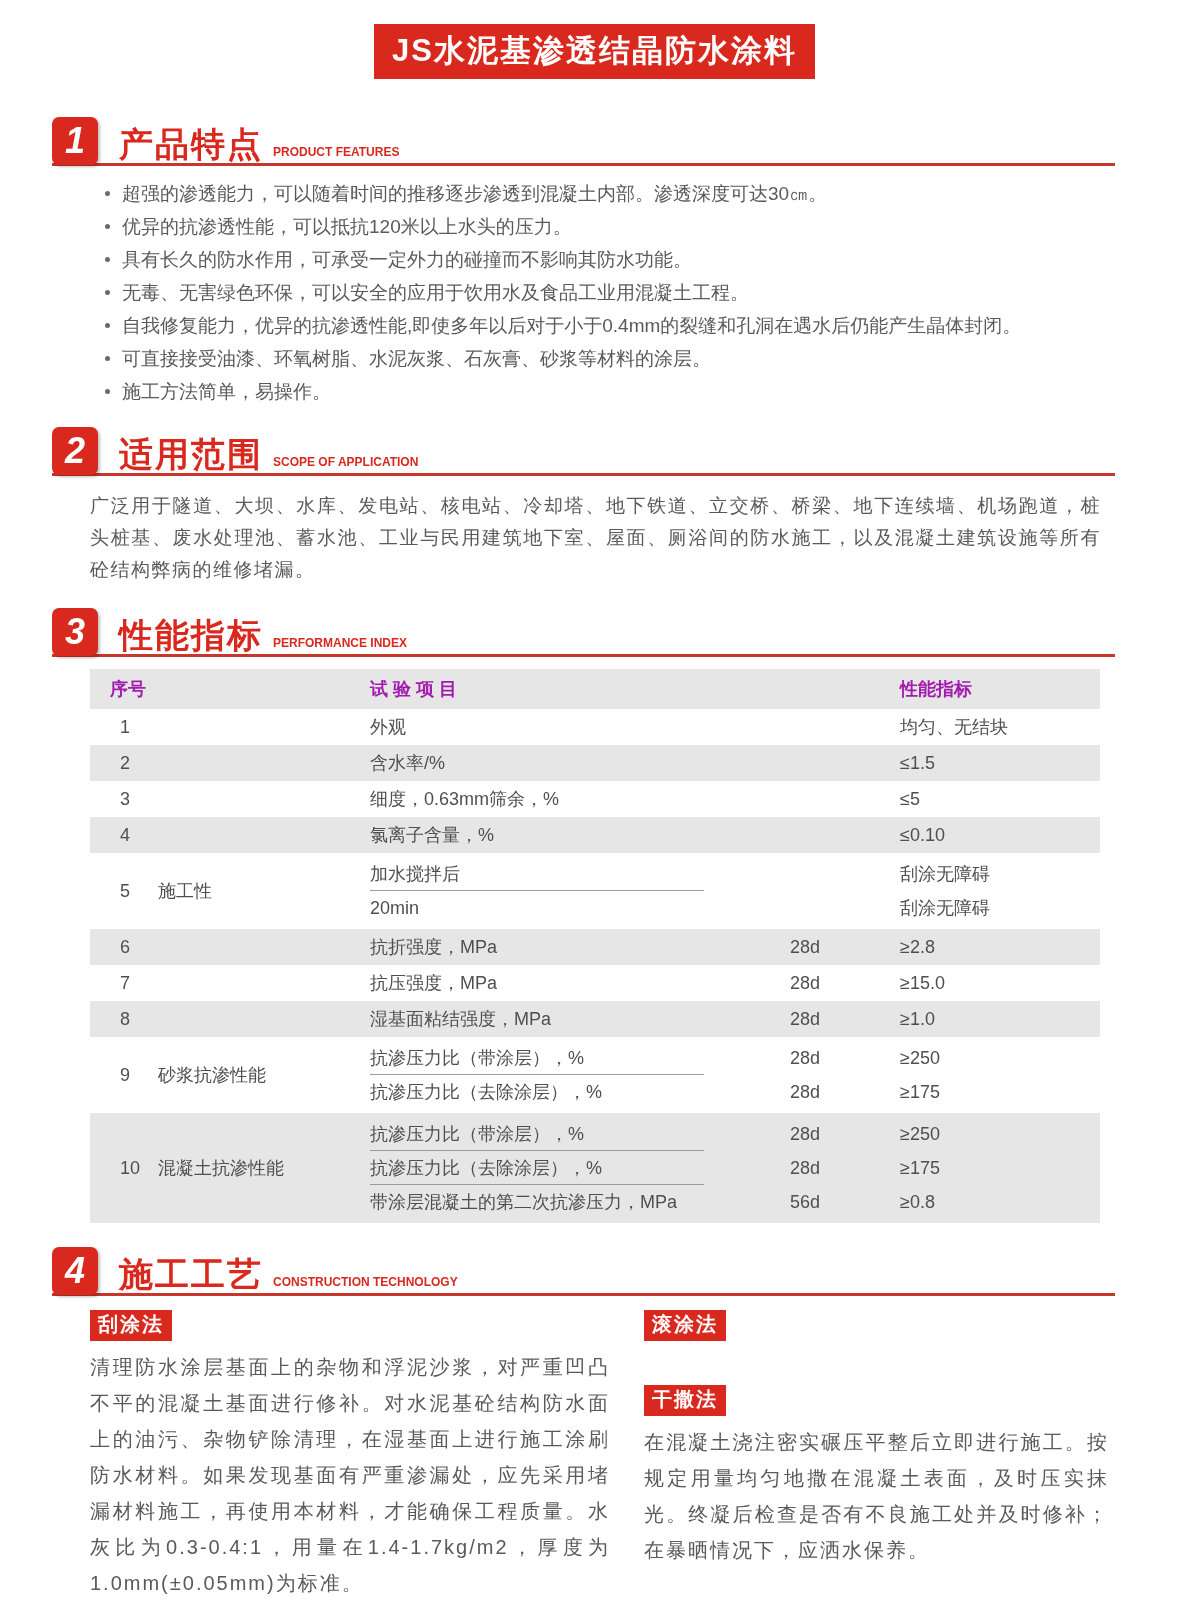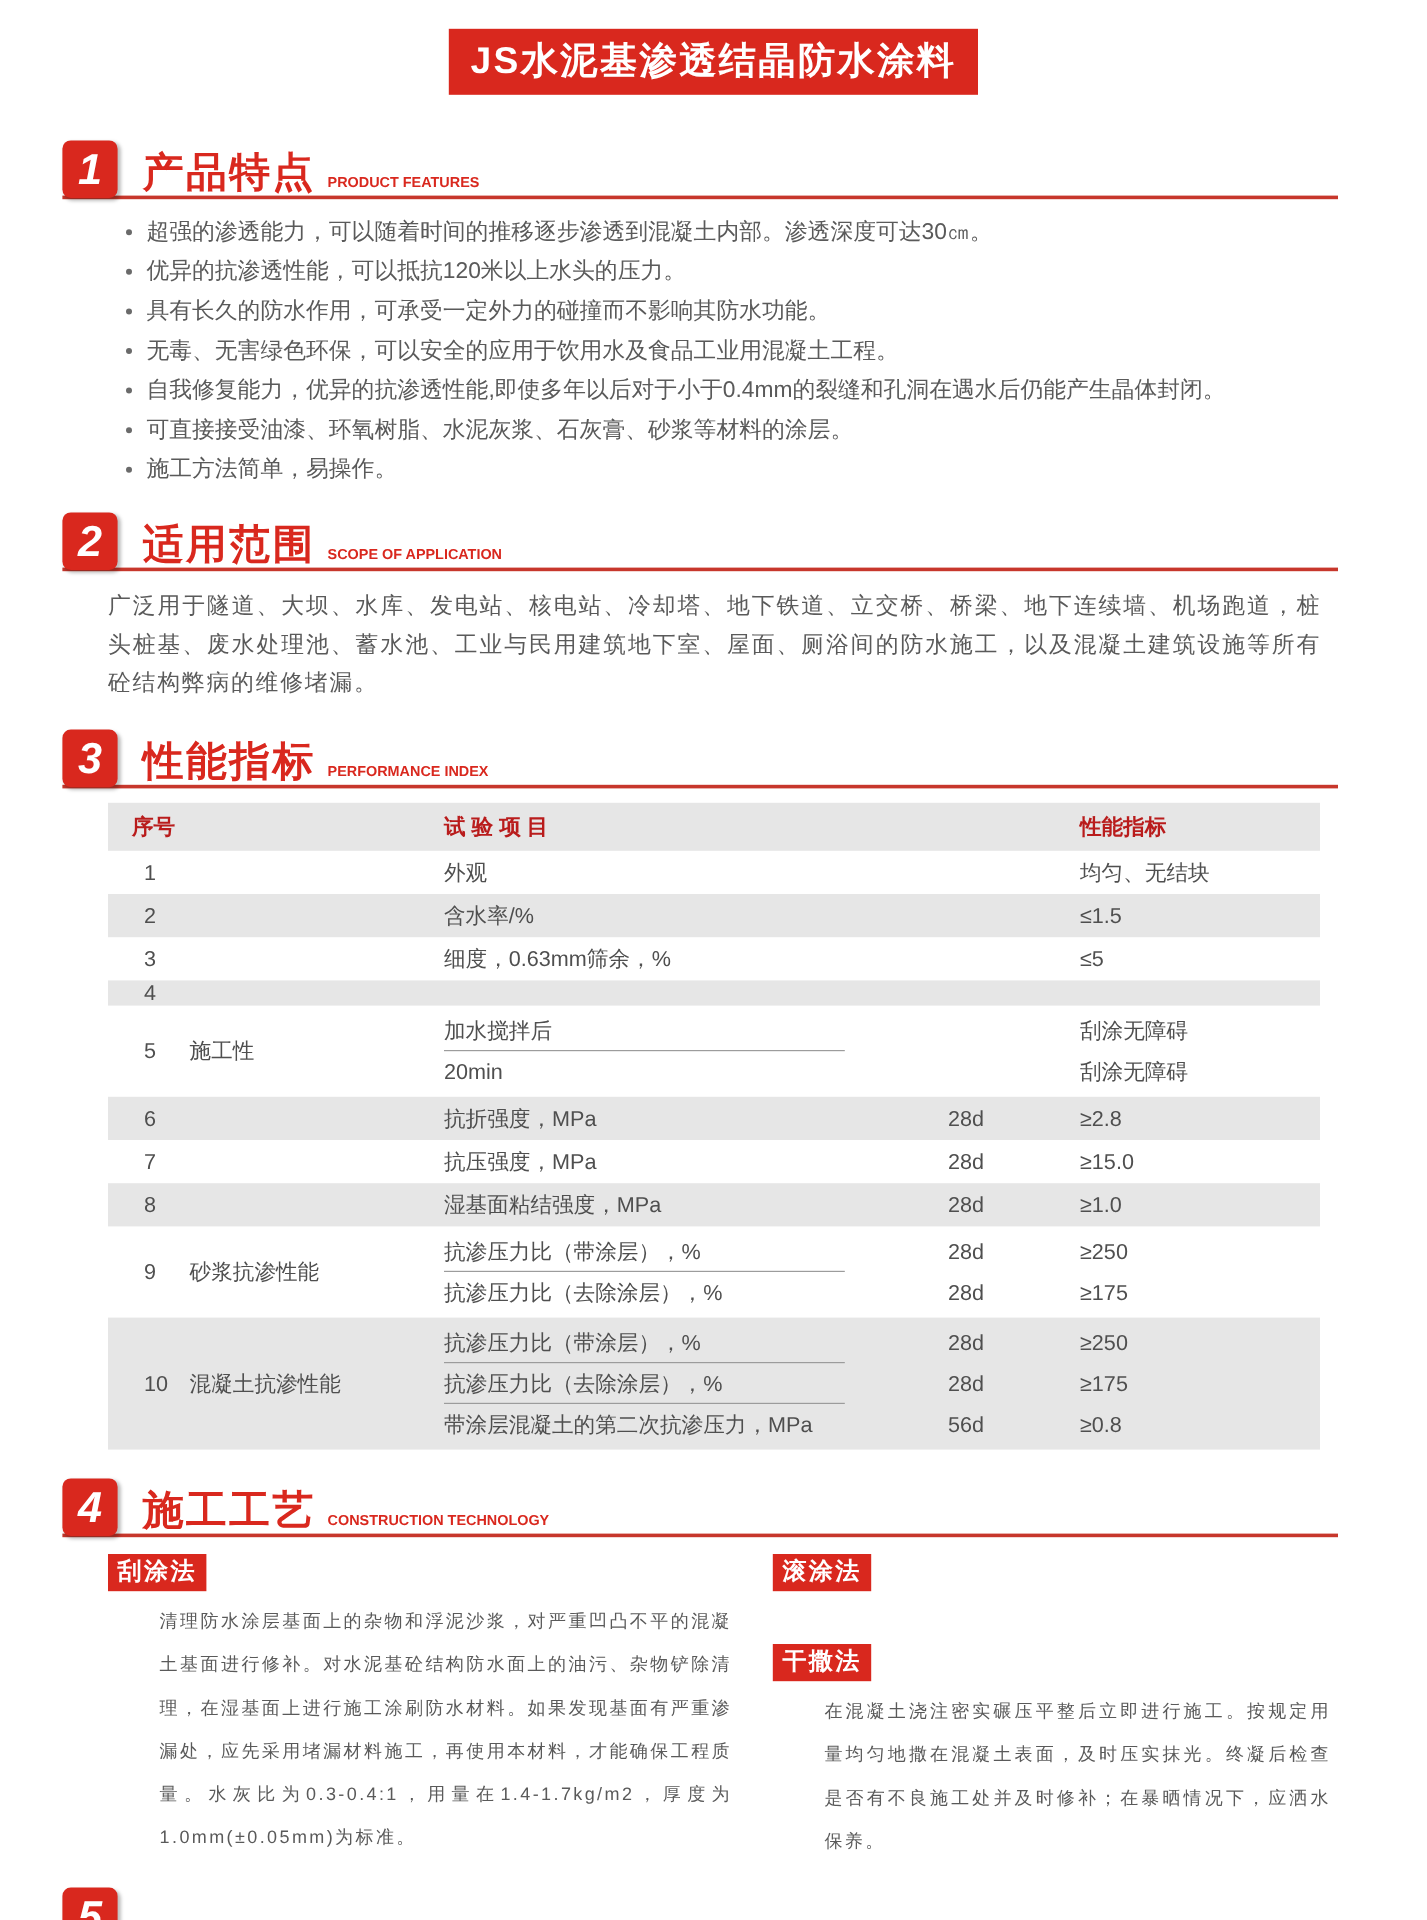--- a/index.html
+++ b/index.html
@@ -104,21 +104,21 @@
   }
   .trow{
     display:grid;
     grid-template-columns:68px 212px 1fr;
     align-items:center;
   }
   .trow.shade{background:var(--stripe);}
   .thead{
     background:var(--stripe);
     font-weight:bold;
-    color:#b91c1c;
+    color:#a21caf;
     height:40px;
   }
   .c-no{padding-left:30px;}
   .thead .c-no{padding-left:20px;}
   .c-group{padding-left:0;}
   .c-items{display:flex;flex-direction:column;justify-content:center;}
   .subline{
     display:grid;
     grid-template-columns:420px 110px 1fr;
     align-items:center;
@@ -146,26 +146,25 @@
     display:inline-block;
     background:var(--accent);
     color:#fff;
     font-size:20px;
     font-weight:bold;
     padding:1px 8px 3px;
     letter-spacing:2px;
   }
   .method-text{
     margin-top:8px;
-    font-size:15px;
+    font-size:20px;
     line-height:36px;
     letter-spacing:2px;
     text-align:justify;
     color:var(--body-text);
-    margin-left:43px;
   }
   .roll-block{margin-bottom:44px;}
   .mt-s1{margin-top:38px;}
   .mt-s2{margin-top:22px;}
   .mt-s3{margin-top:22px;}
   .mt-s4{margin-top:24px;}
   .mt-s5{margin-top:20px;}
 </style>
 </head>
 <body>
@@ -246,20 +245,27 @@
       <div>细度，0.63mm筛余，%</div>
       <div></div>
       <div>≤5</div>
     </div>
       </div>
   </div>
 
   <div class="trow single shade">
     <div class="c-no">4</div>
     <div class="c-group"></div>
+    <div class="c-items">
+        <div class="subline">
+      <div>氯离子含量，%</div>
+      <div></div>
+      <div>≤0.10</div>
+    </div>
+      </div>
   </div>
 
   <div class="trow multi">
     <div class="c-no">5</div>
     <div class="c-group">施工性</div>
     <div class="c-items">
       <div class="subline">
         <div>加水搅拌后</div>
         <div></div>
         <div>刮涂无障碍</div>

